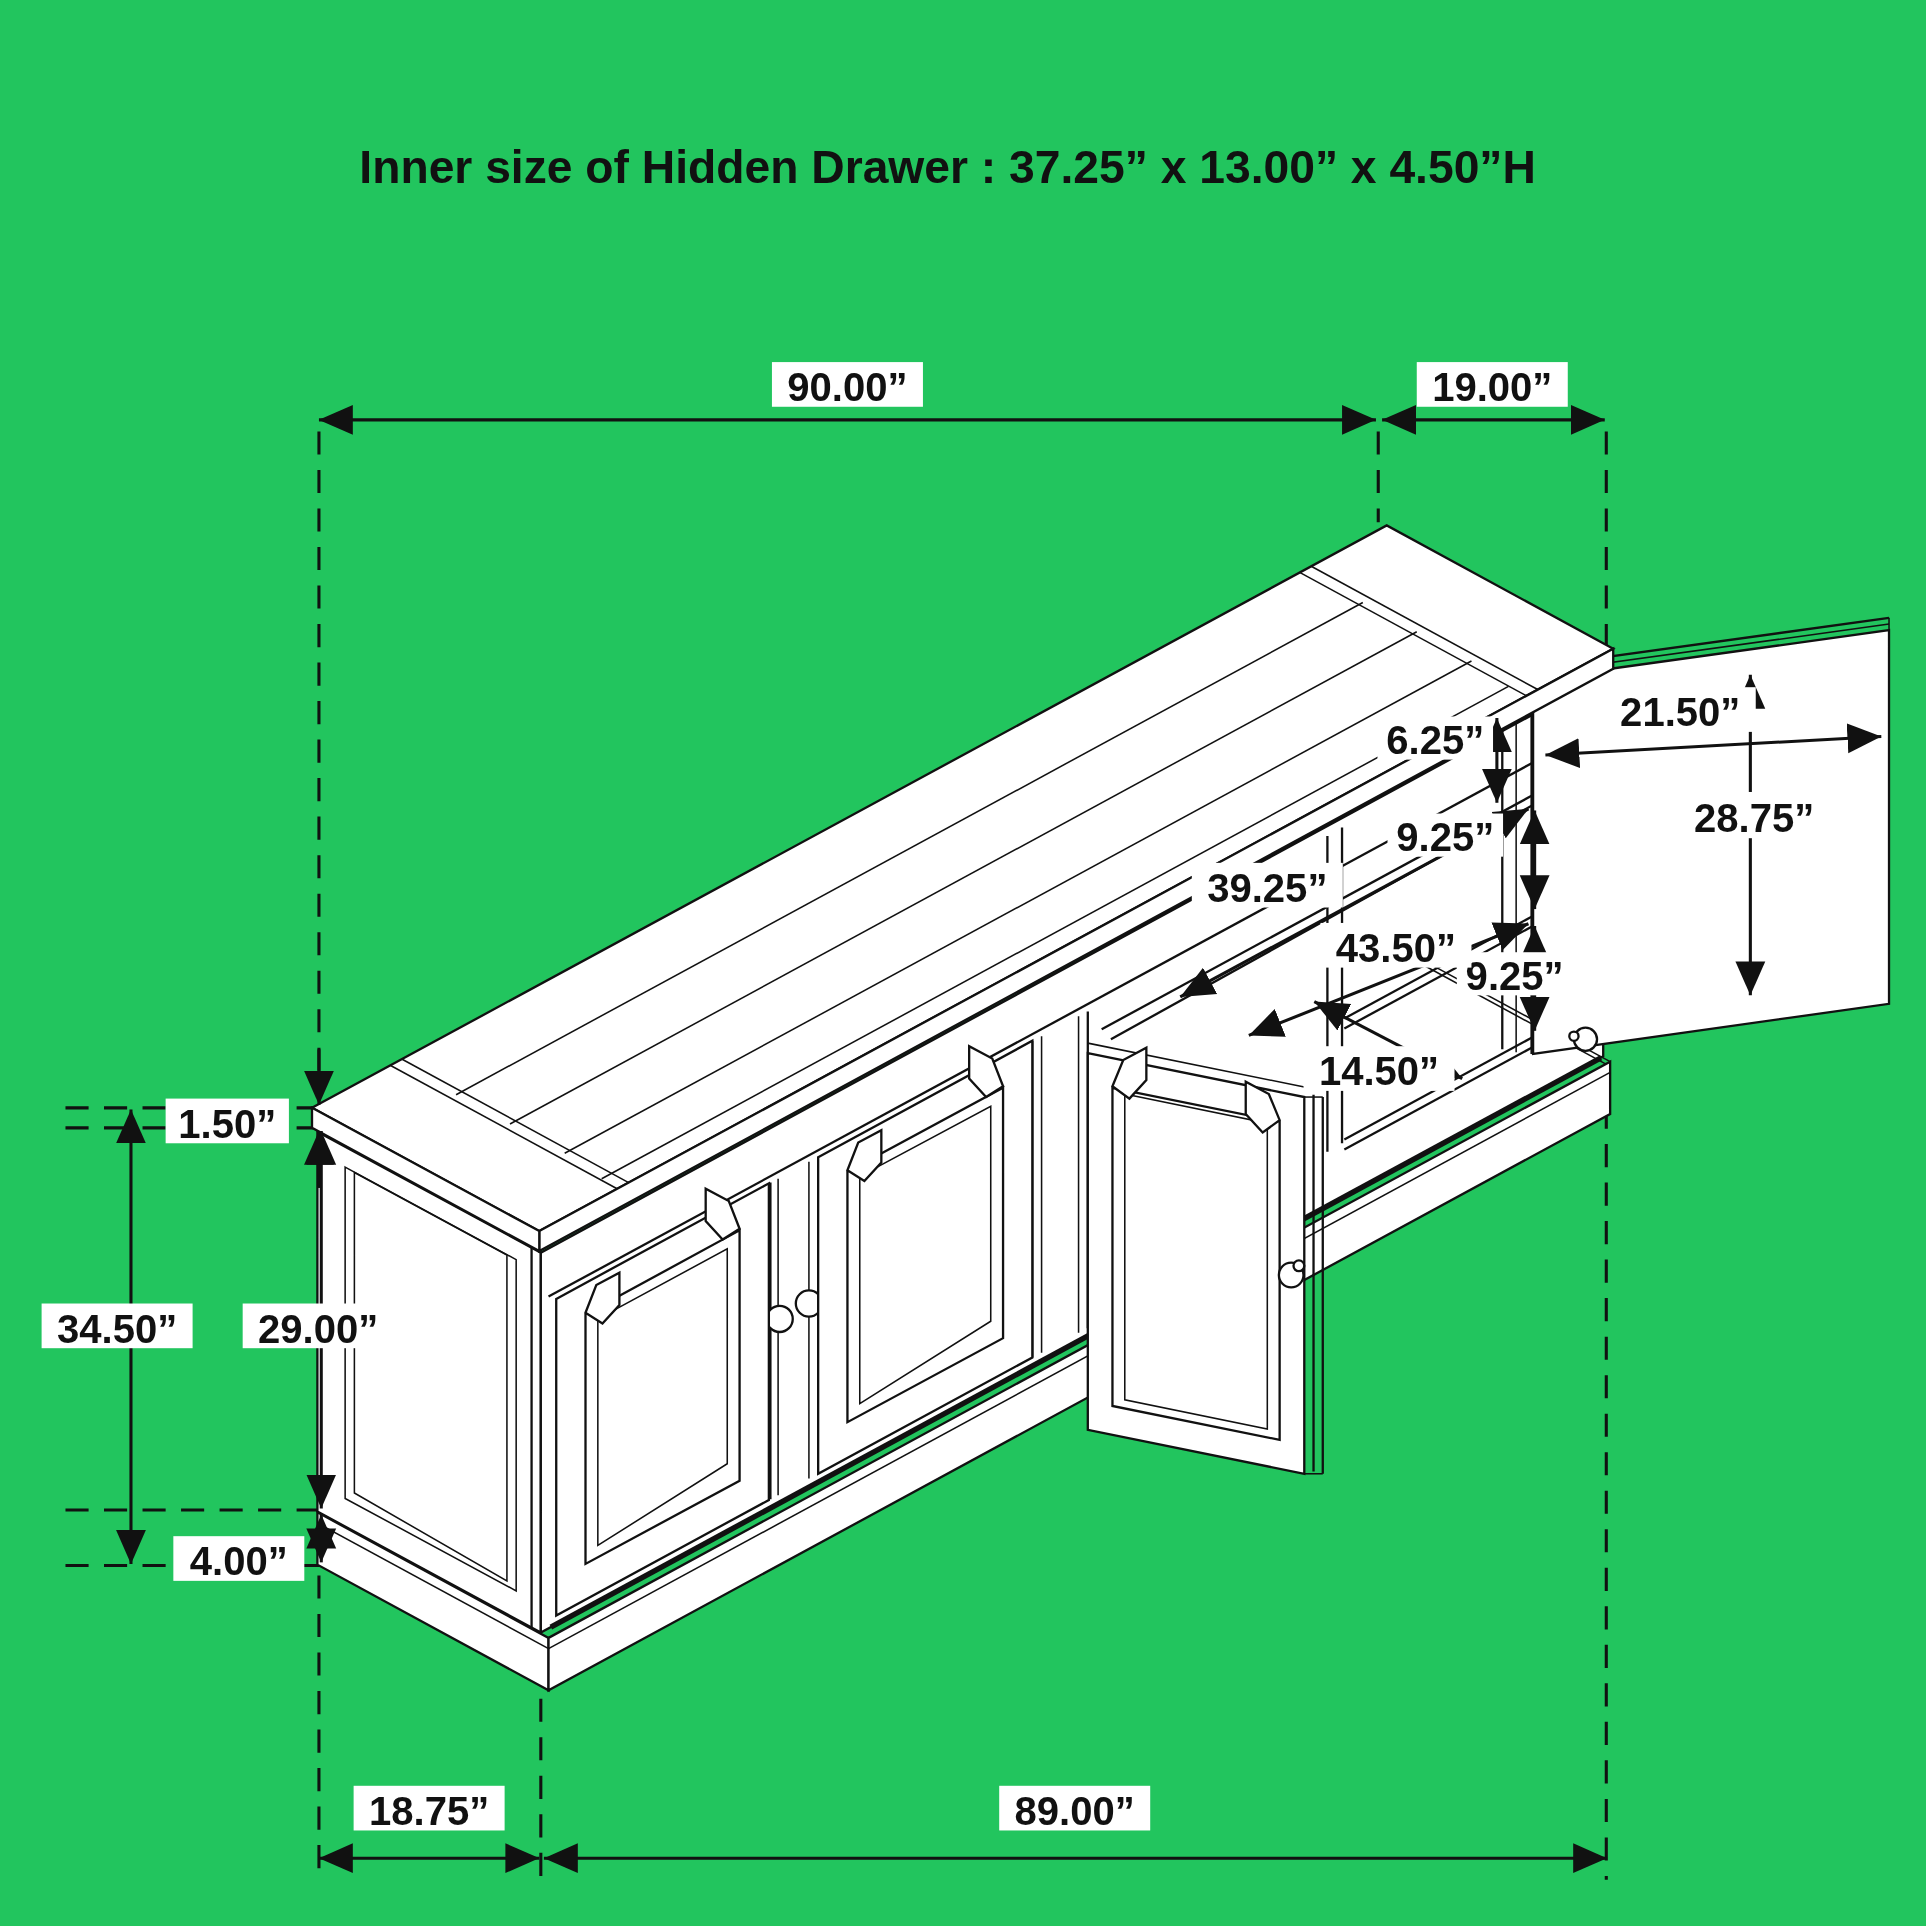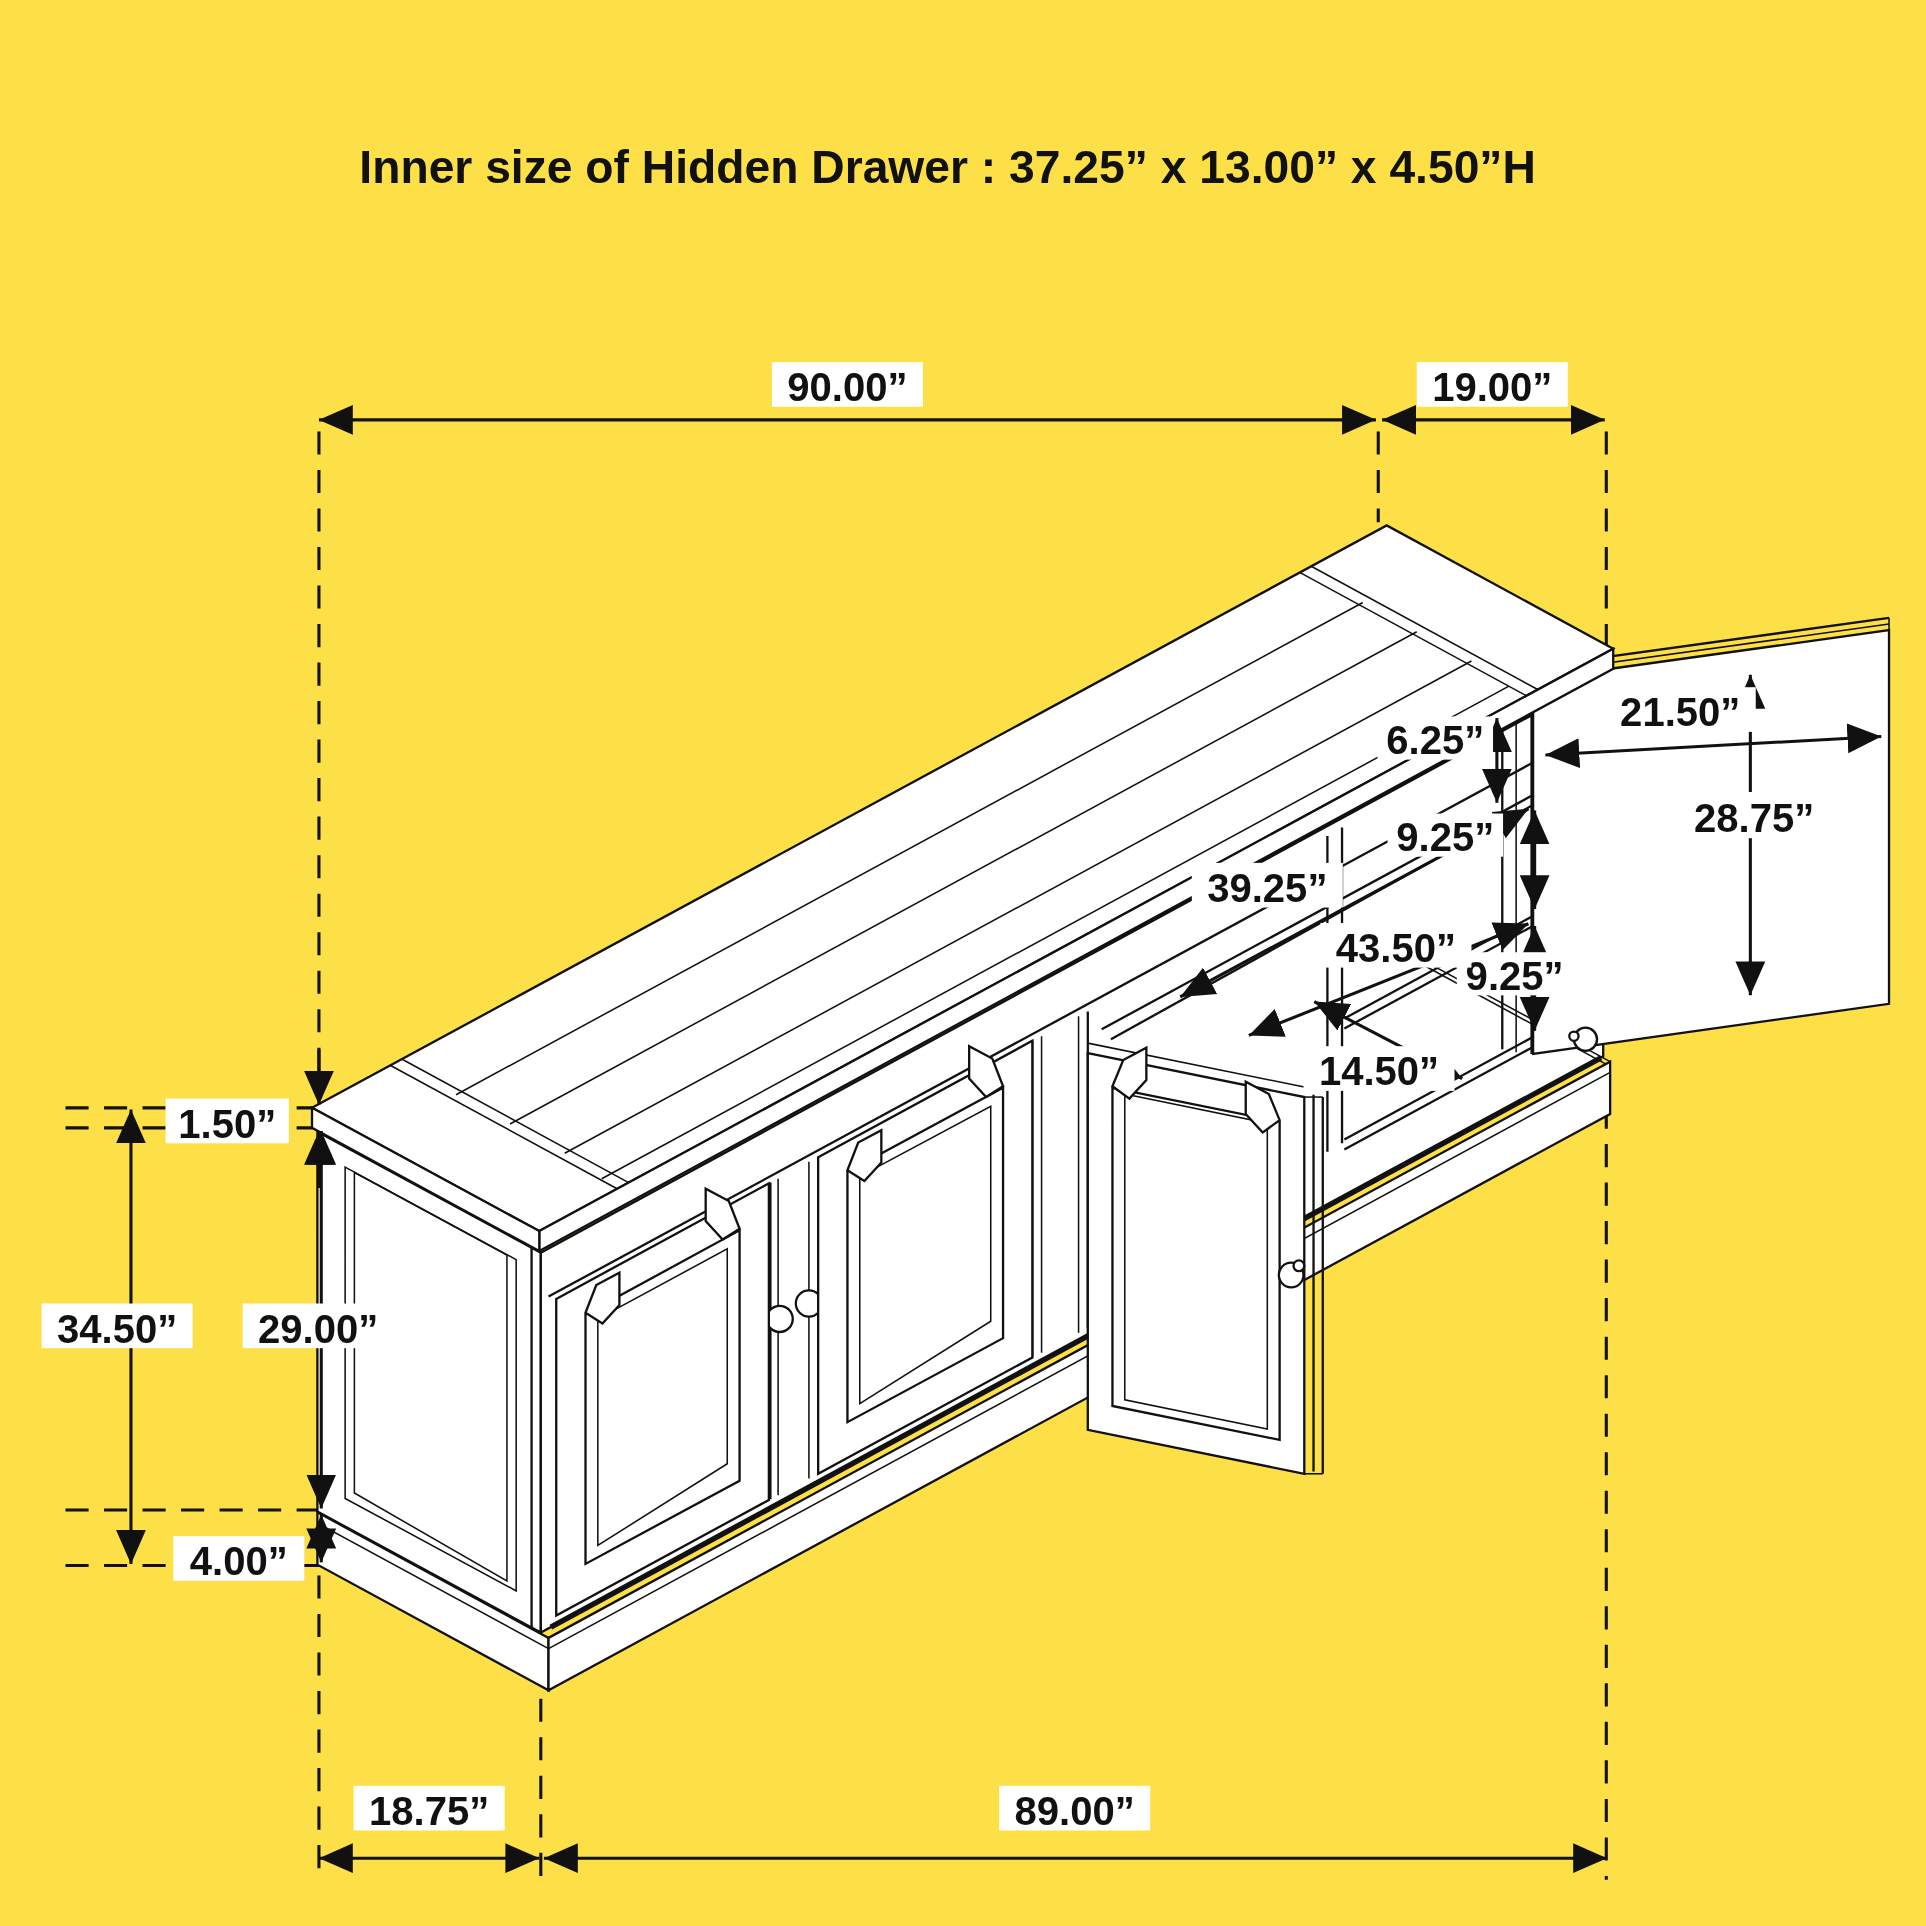--- a/index.html
+++ b/index.html
@@ -1,16 +1,16 @@
 <!DOCTYPE html>
 <html style="font-size:12.3px"><head>
 <meta charset="utf-8">
 <style>
   html,body{margin:0;padding:0;background:#ffffff;}
-  .stage{width:1926px;height:1926px;position:relative;background:#fde047;font-family:"Liberation Sans",sans-serif;}
+  .stage{width:1926px;height:1926px;position:relative;background:#22c55e;font-family:"Liberation Sans",sans-serif;}
   svg{display:block;}
   .lbl{font-family:"Liberation Sans",sans-serif;font-weight:bold;font-size:52px;fill:#111;}
   .ttl{font-family:"Liberation Sans",sans-serif;font-weight:bold;font-size:60px;fill:#111;}
   .ln{stroke:#111;stroke-width:3;fill:none;}
   .fwhite{fill:#ffffff;stroke:#111;stroke-width:3;}
   .thin{stroke:#111;stroke-width:2;fill:none;}
   .heavy{stroke:#111;stroke-width:7;fill:none;}
   .dim{stroke:#111;stroke-width:4;fill:none;}
   .dash{stroke:#111;stroke-width:4;fill:none;stroke-dasharray:30 20;}
   .box{fill:#ffffff;}

